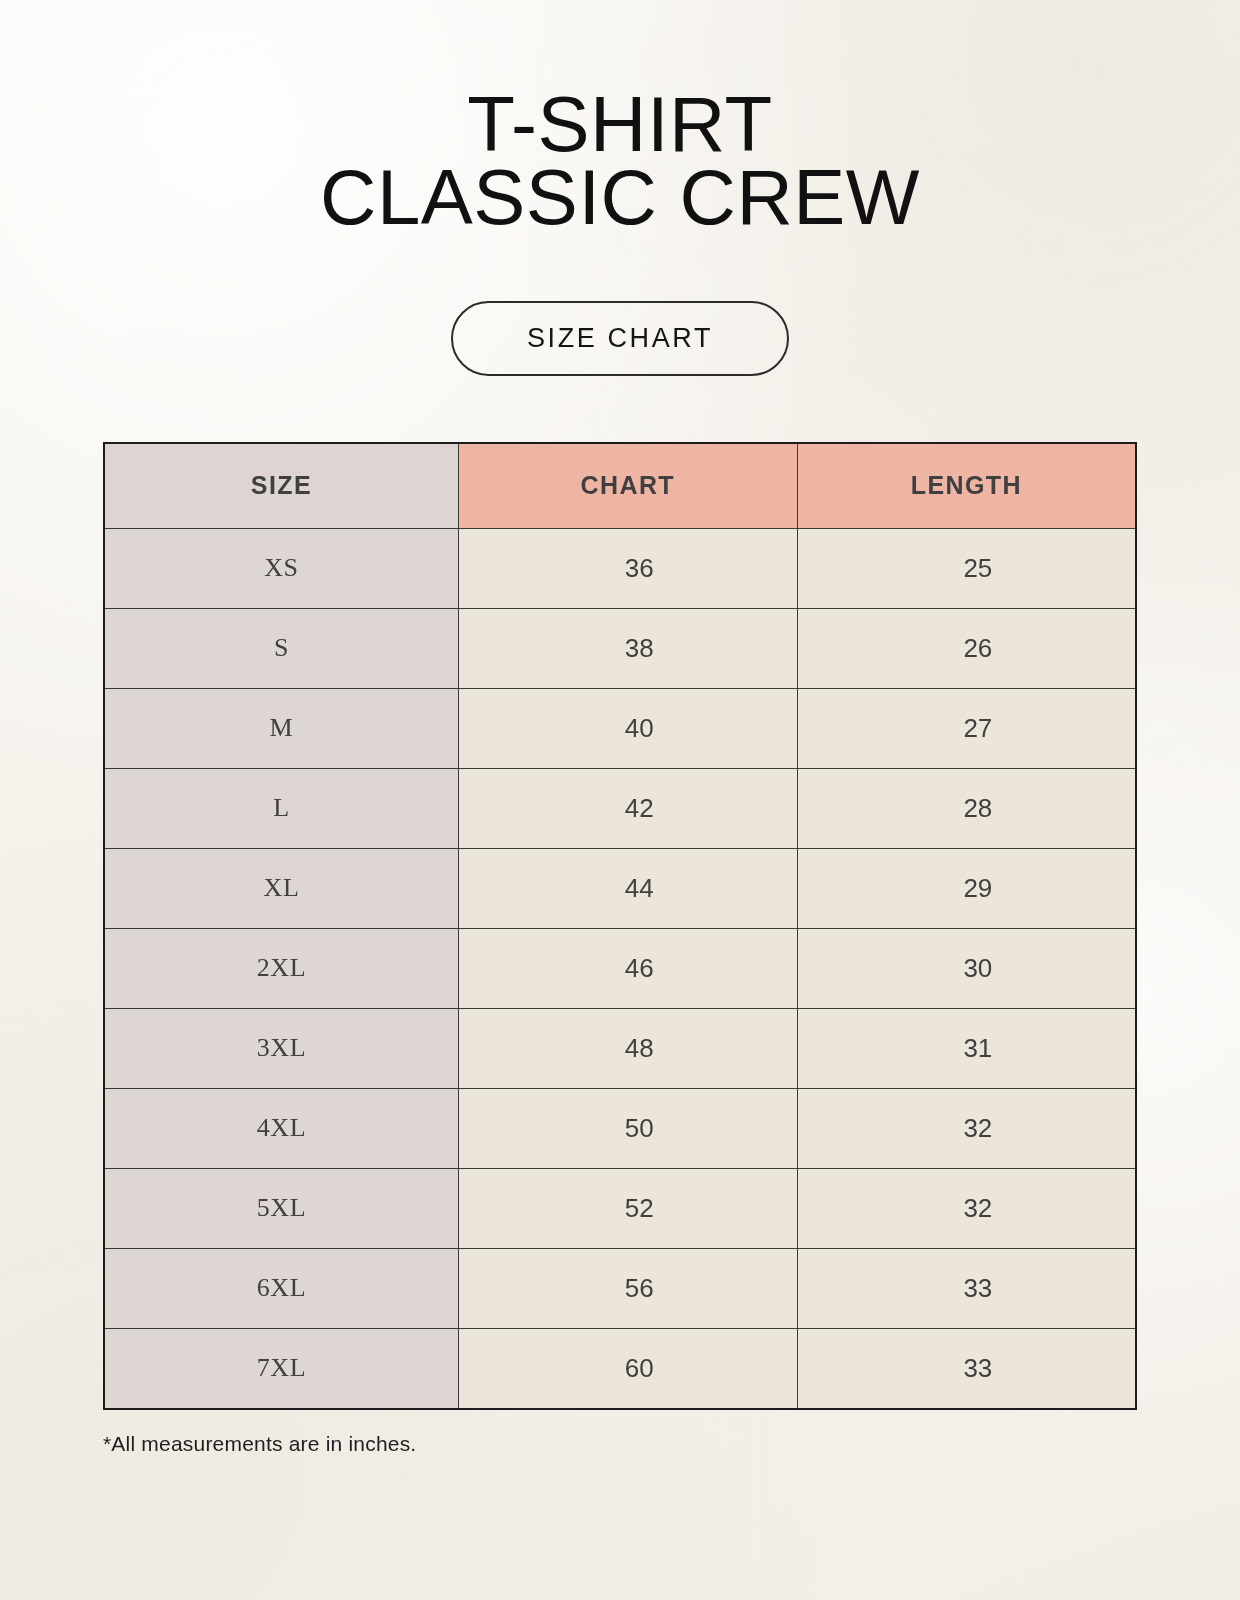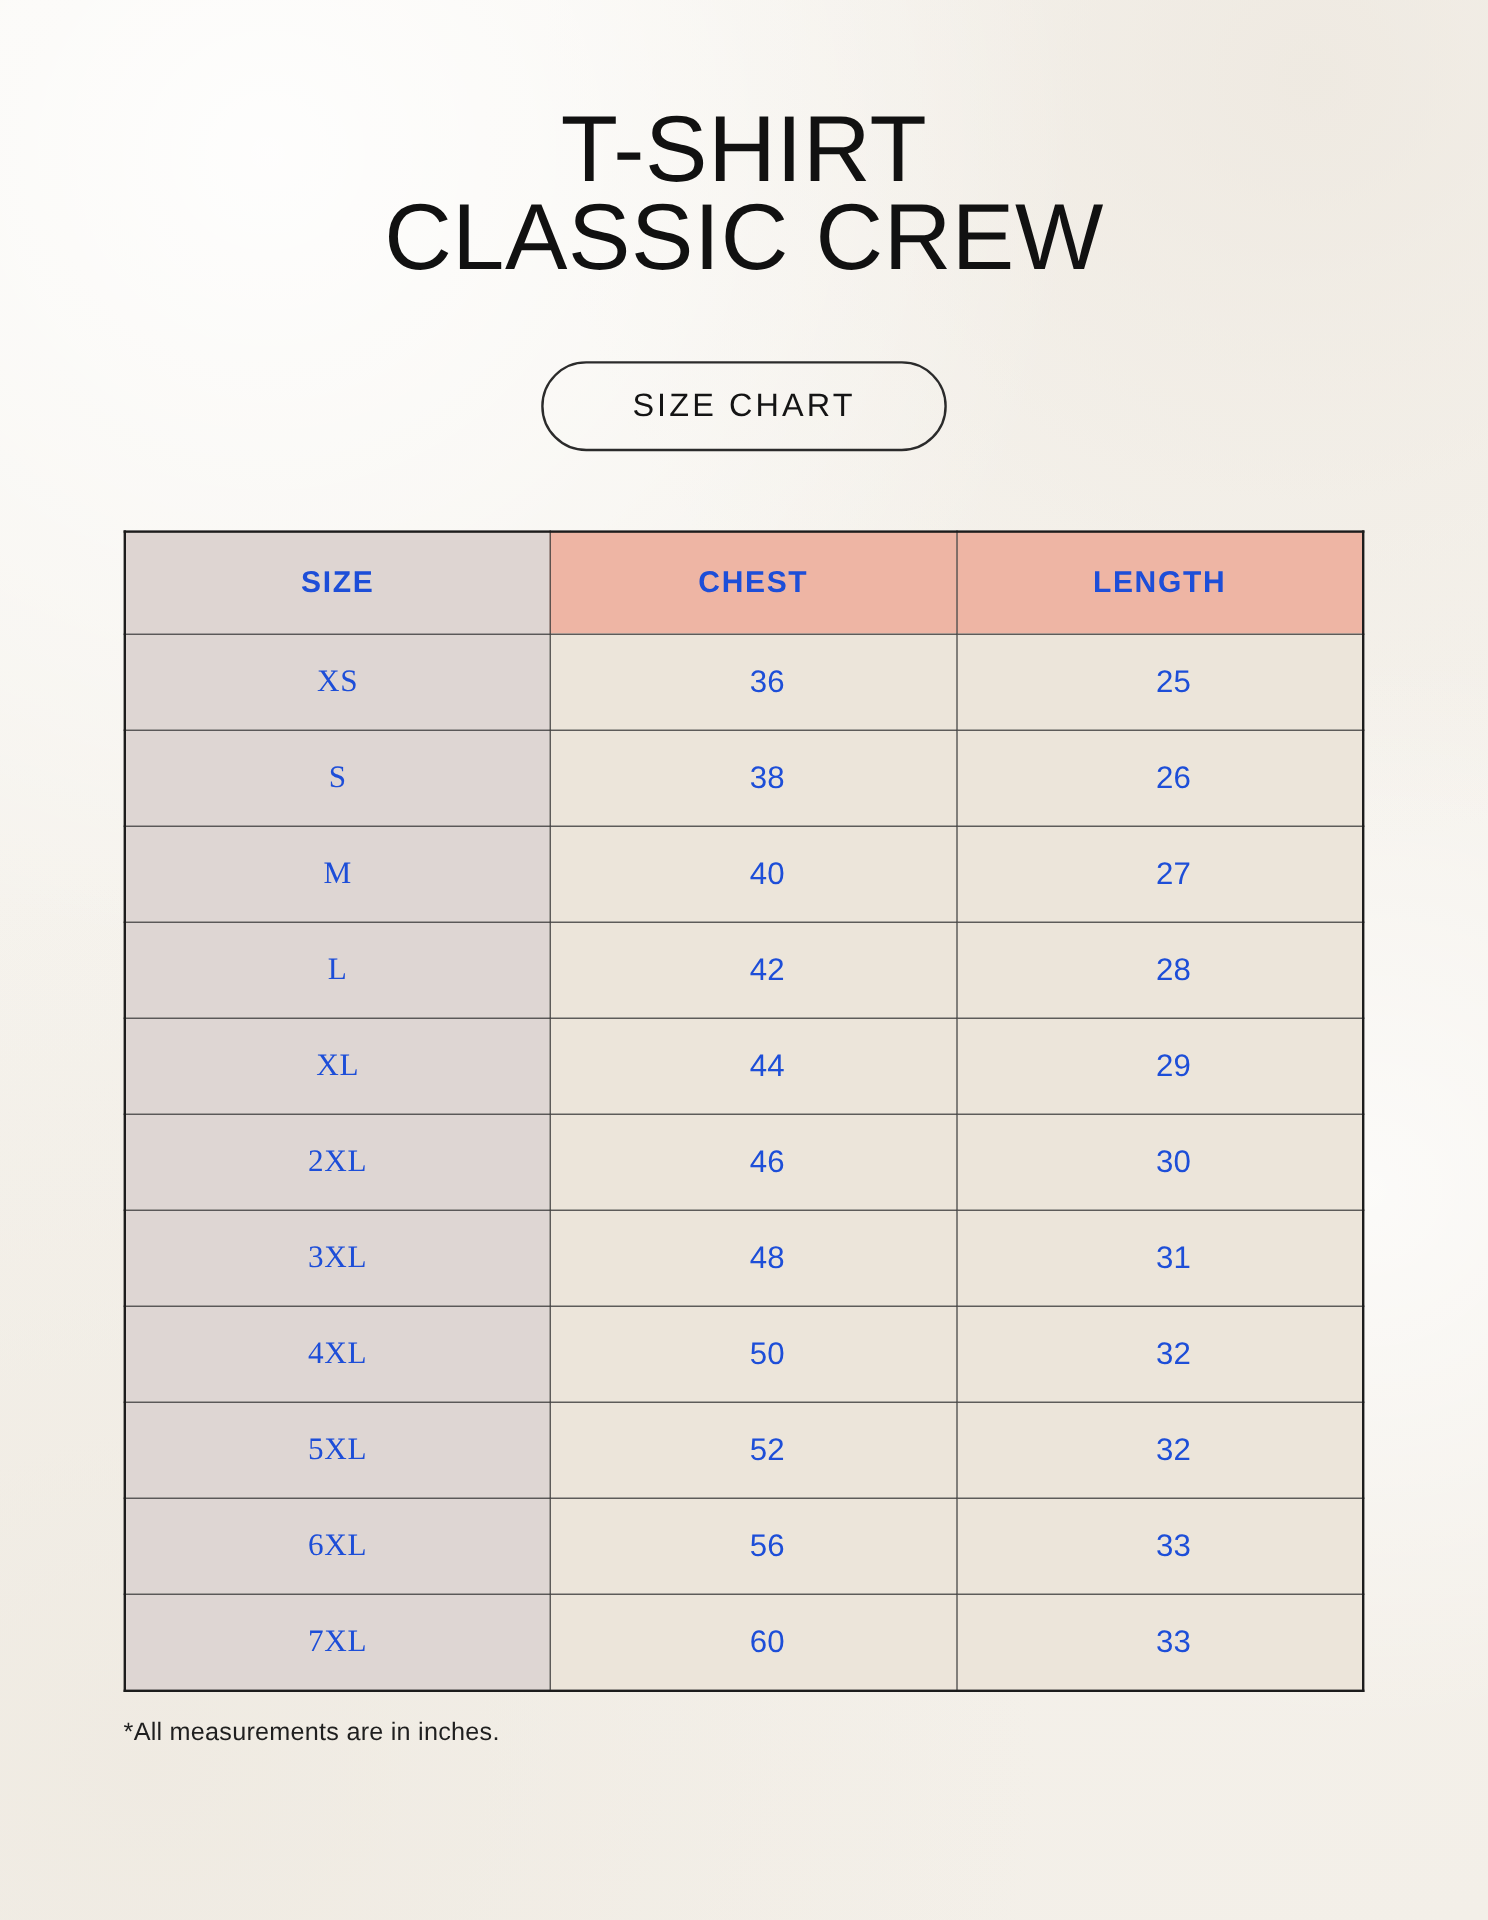--- a/index.html
+++ b/index.html
@@ -74,21 +74,21 @@
     border: 2px solid #1c1c1c;
   }
   table.size-chart th,
   table.size-chart td {
     border: 1px solid #3a3a3a;
     height: 77px;
     text-align: center;
     vertical-align: middle;
     font-size: 26px;
     font-weight: 400;
-    color: #1d4ed8;
+    color: #404040;
   }
   table.size-chart thead th {
     font-weight: bold;
     font-size: 25px;
     letter-spacing: 1.4px;
     height: 82px;
   }
   th.col-size { background: #ded5d2; width: 34%; }
   th.col-meas { background: #eeb5a4; }
   td.cell-size {
@@ -123,21 +123,21 @@
 
   <div class="badge-wrap">
     <div class="badge">SIZE CHART</div>
   </div>
 
   <div class="table-wrap">
     <table class="size-chart">
       <thead>
         <tr>
           <th class="col-size">SIZE</th>
-          <th class="col-meas">CHEST</th>
+          <th class="col-meas">CHART</th>
           <th class="col-meas">LENGTH</th>
         </tr>
       </thead>
       <tbody>
         <tr>
           <td class="cell-size">XS</td>
           <td class="cell-meas">36</td>
           <td class="cell-meas">25</td>
         </tr>
         <tr>

